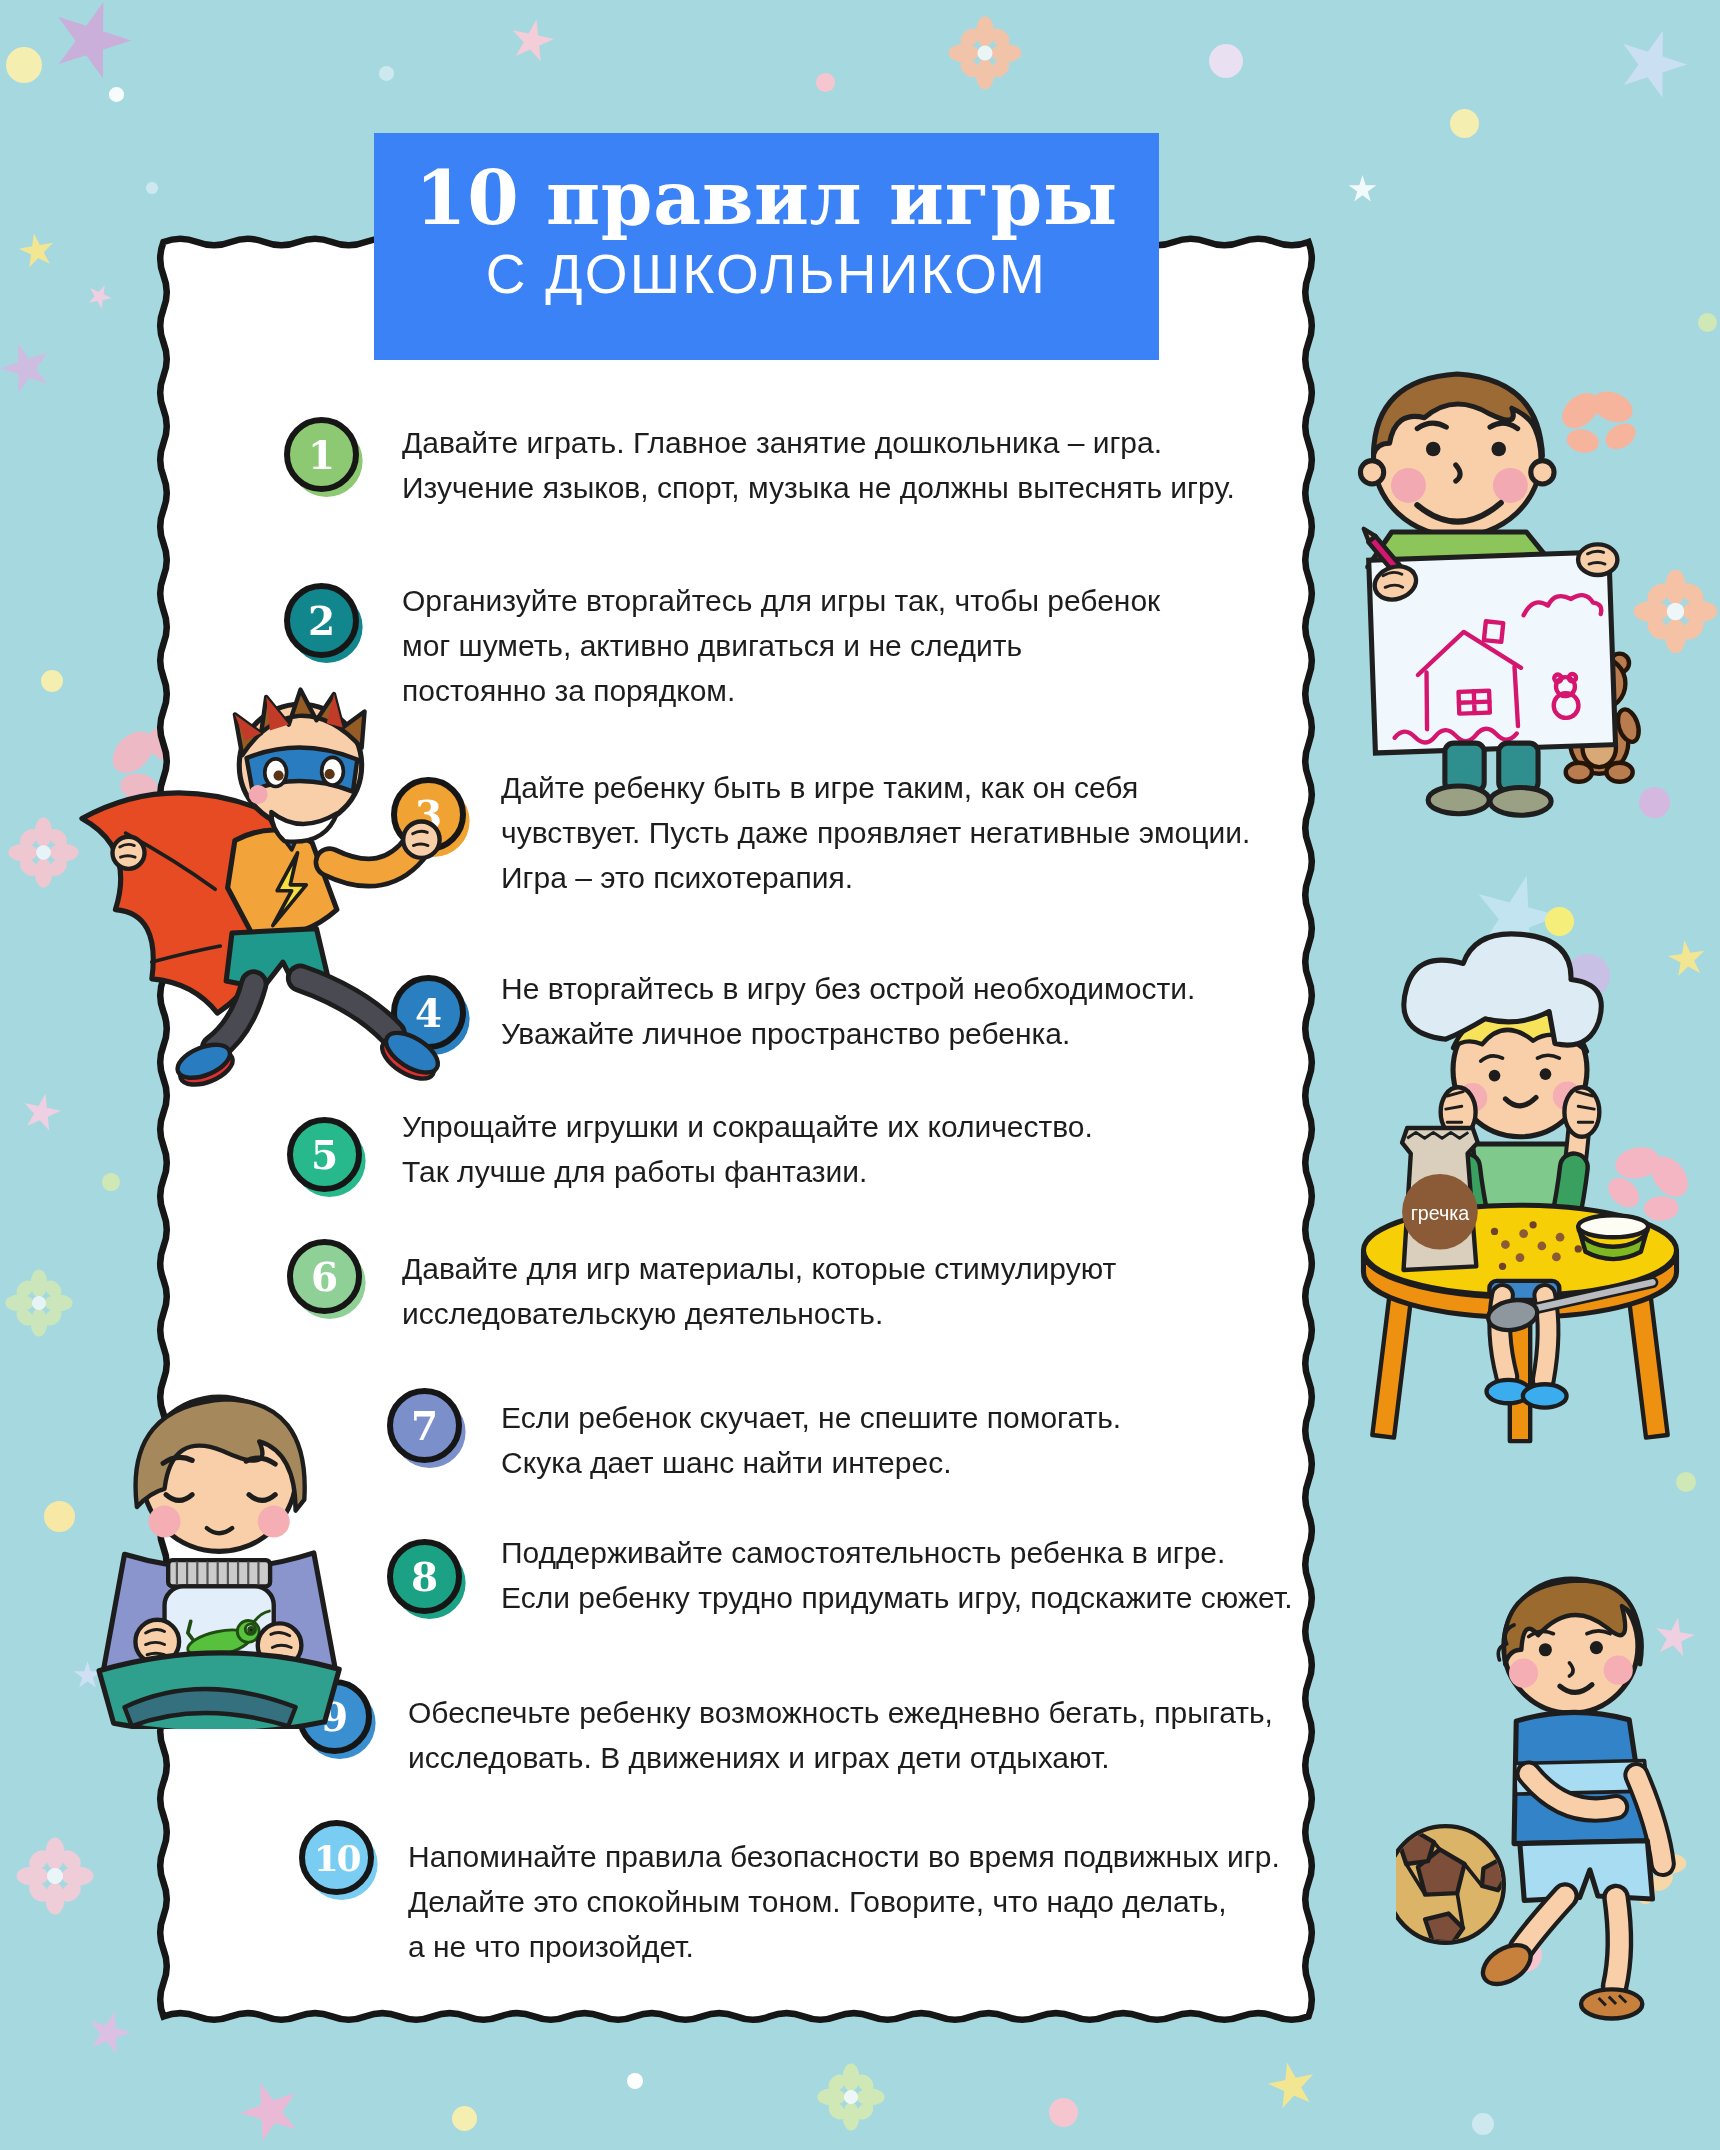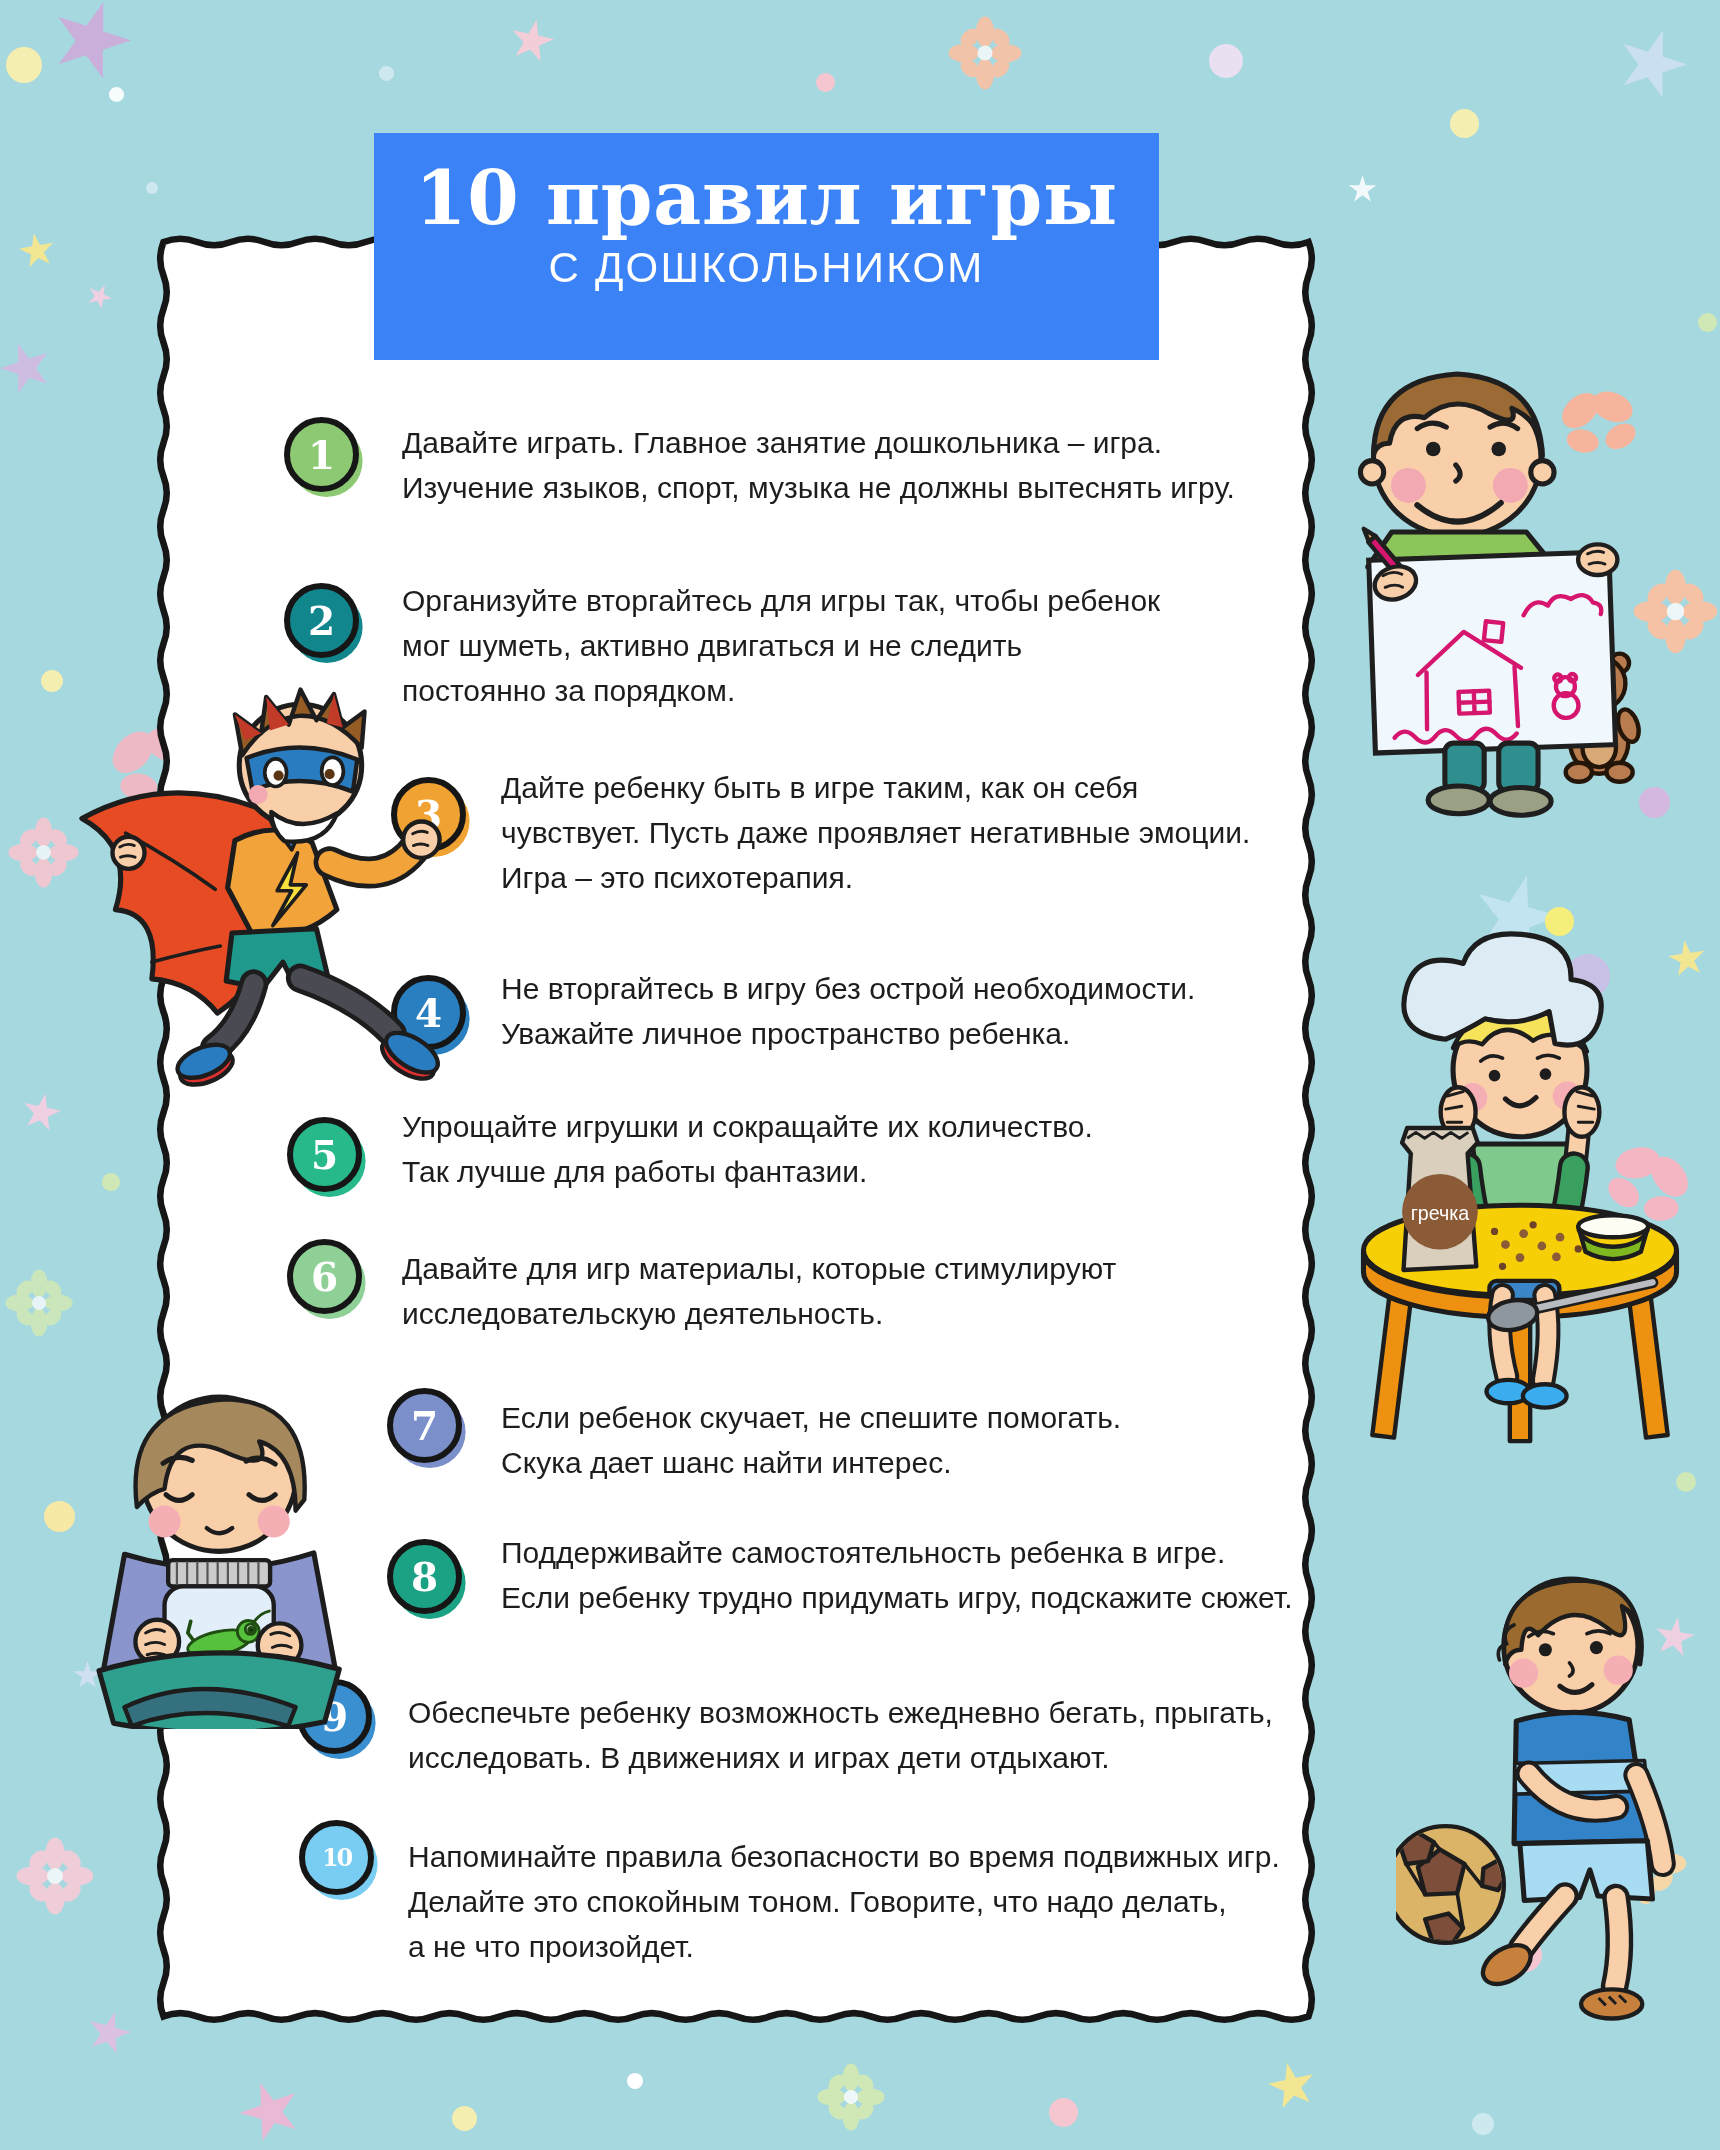--- a/index.html
+++ b/index.html
@@ -8,27 +8,27 @@
   
   #decor{position:absolute;inset:0;z-index:1;}
   .cf{position:absolute;}
   .cf-star{clip-path:polygon(50% 0%,61% 35%,98% 35%,68% 57%,79% 91%,50% 70%,21% 91%,32% 57%,2% 35%,39% 35%);}
   .cf-dot{border-radius:50%;}
   
   #card{position:absolute;left:146px;top:223px;z-index:2;}
   
   .header{position:absolute;left:374px;top:133px;width:785px;height:227px;z-index:3;text-align:center;}
   .title{margin-top:25px;font-family:"DejaVu Serif",serif;font-weight:700;font-size:74px;line-height:1.1;color:#fff;letter-spacing:0.7px;}
-  .subtitle{margin-top:7.3px;font-family:"Liberation Sans",sans-serif;font-size:42px;line-height:1;color:#fff;letter-spacing:2.2px;}
+  .subtitle{margin-top:7.3px;font-family:"Liberation Sans",sans-serif;font-size:55px;line-height:1;color:#fff;letter-spacing:2.2px;}
   
   #rules{position:absolute;inset:0;z-index:4;}
   .rule .badge{position:absolute;width:63px;height:63px;border:6.6px solid #161616;border-radius:50%;
                display:flex;align-items:center;justify-content:center;}
   .rule .num{font-family:"DejaVu Serif",serif;font-weight:700;font-size:39px;color:#fff;}
-  .rule .num.small{font-size:24px;letter-spacing:-2.2px;}
+  .rule .num.small{font-size:36px;letter-spacing:-2.2px;}
   .rule .rtext{position:absolute;white-space:pre-line;font:400 30px/45px "Liberation Sans",sans-serif;color:#1d1d1d;}
   .r1 .badge{left:284px;top:417px}   .r1 .rtext{left:402px;top:420px}
   .r2 .badge{left:284px;top:583px}   .r2 .rtext{left:402px;top:578px}
   .r3 .badge{left:391px;top:777px}  .r3 .rtext{left:501px;top:765px}
   .r4 .badge{left:391px;top:975px}  .r4 .rtext{left:501px;top:966px}
   .r5 .badge{left:287px;top:1117px}  .r5 .rtext{left:402px;top:1104px}
   .r6 .badge{left:287px;top:1239px}  .r6 .rtext{left:402px;top:1246px}
   .r7 .badge{left:387px;top:1388px}  .r7 .rtext{left:501px;top:1395px}
   .r8 .badge{left:387px;top:1539px}  .r8 .rtext{left:501px;top:1530px}
   .r9 .badge{left:297px;top:1679px}  .r9 .rtext{left:408px;top:1690px}

